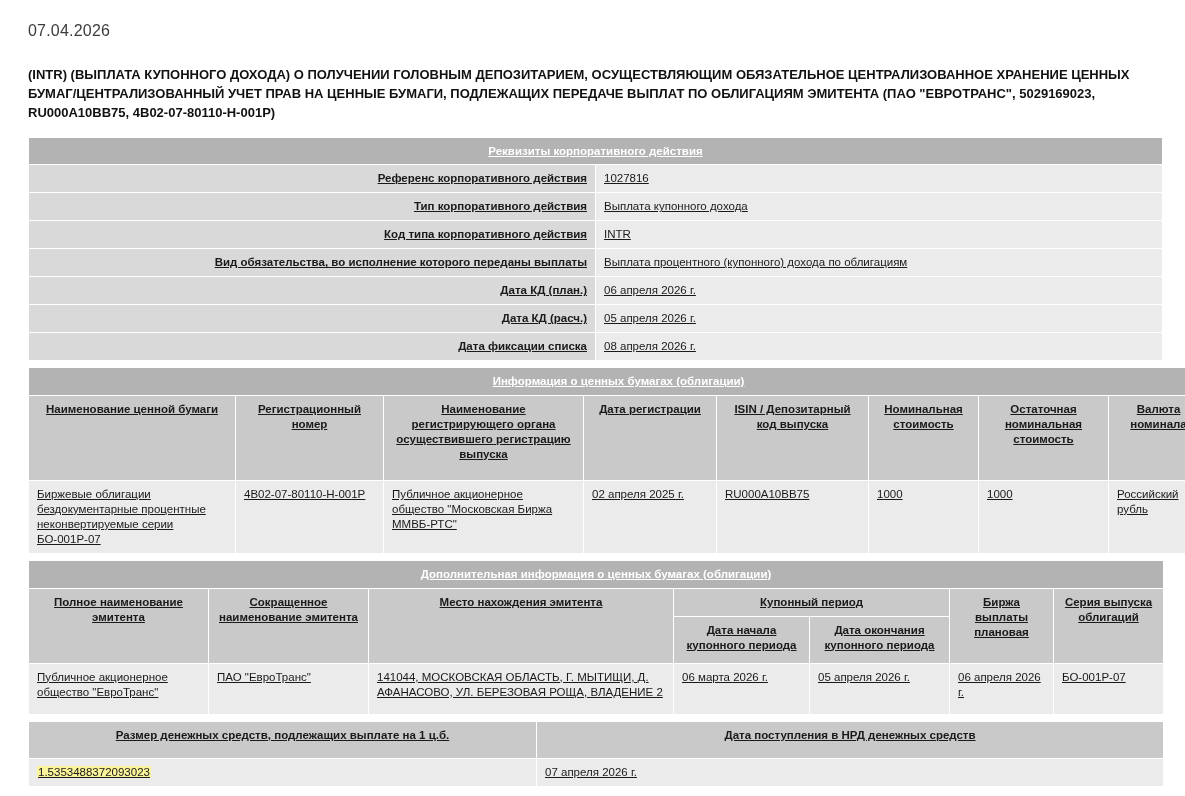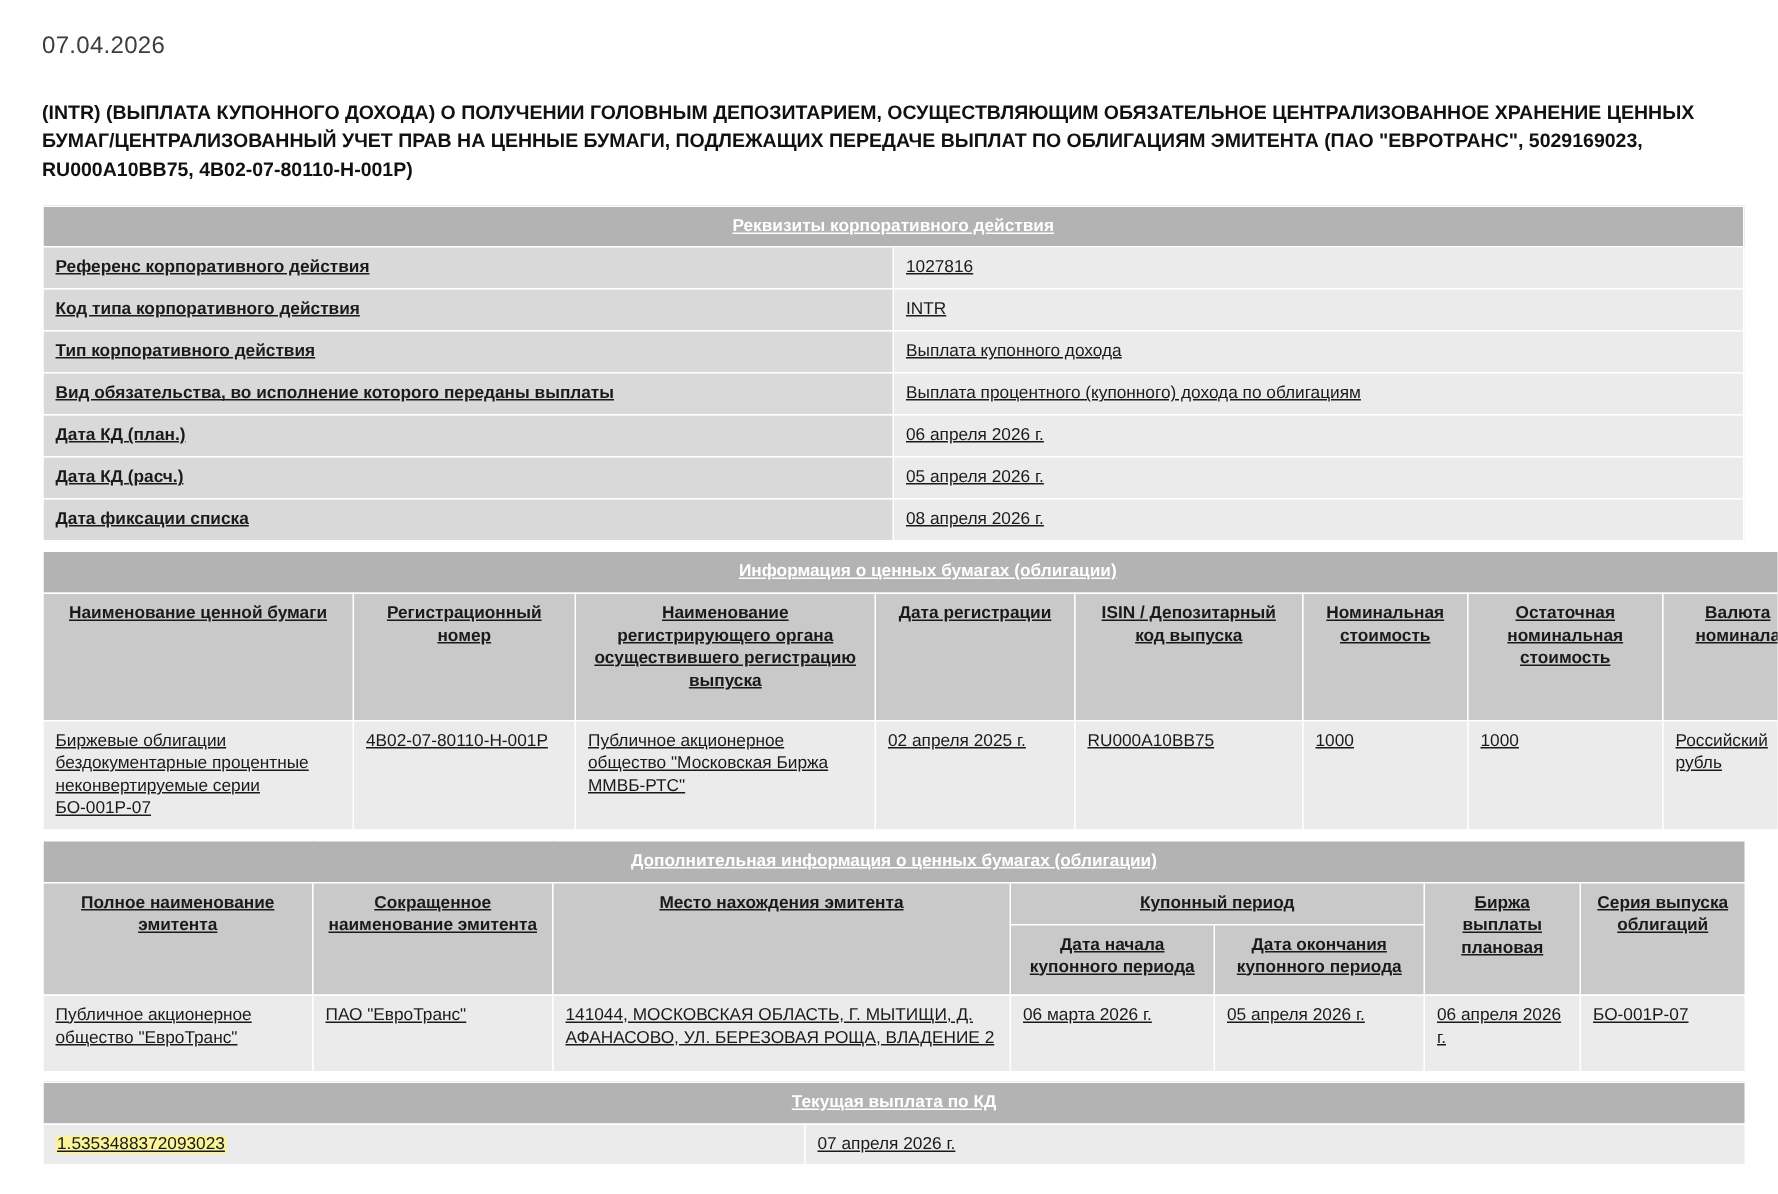--- a/index.html
+++ b/index.html
@@ -53,20 +53,21 @@
     font-weight: bold;
     text-align: center;
     font-size: 11.5px;
     padding: 5px 6px;
   }
   .lbl {
     background: #d9d9d9;
     font-weight: bold;
     color: #1a1a1a;
     width: 540px;
+    text-align: right;
   }
   .val {
     background: #ebebeb;
     color: #1a1a1a;
     margin-left: 16px;
   }
   .hdr {
     background: #c9c9c9;
     font-weight: bold;
     text-align: center;
@@ -106,26 +107,26 @@
   <table class="grid">
     <tbody>
       <tr>
         <td class="band" colspan="2">Реквизиты корпоративного действия</td>
       </tr>
       <tr>
         <td class="lbl">Референс корпоративного действия</td>
         <td class="val">1027816</td>
       </tr>
       <tr>
+        <td class="lbl">Тип корпоративного действия</td>
+        <td class="val">Выплата купонного дохода</td>
+      </tr>
+      <tr>
         <td class="lbl">Код типа корпоративного действия</td>
         <td class="val">INTR</td>
-      </tr>
-      <tr>
-        <td class="lbl">Тип корпоративного действия</td>
-        <td class="val">Выплата купонного дохода</td>
       </tr>
       <tr>
         <td class="lbl">Вид обязательства, во исполнение которого переданы выплаты</td>
         <td class="val">Выплата процентного (купонного) дохода по облигациям</td>
       </tr>
       <tr>
         <td class="lbl">Дата КД (план.)</td>
         <td class="val">06 апреля 2026 г.</td>
       </tr>
       <tr>
@@ -221,21 +222,22 @@
 
   <div class="spacer" style="height:6px;"></div>
 
   <table class="grid">
     <colgroup>
       <col style="width:508px">
       <col style="width:627px">
     </colgroup>
     <tbody>
       <tr>
-        <td class="band" colspan="2">Текущая выплата по КД</td>
+        <td class="hdr" style="height:24px">Размер денежных средств, подлежащих выплате на 1 ц.б.</td>
+        <td class="hdr">Дата поступления в НРД денежных средств</td>
       </tr>
       <tr>
         <td class="cell-hl"><span class="hl">1.5353488372093023</span></td>
         <td class="cell">07 апреля 2026 г.</td>
       </tr>
     </tbody>
   </table>
 
 </div>
 

